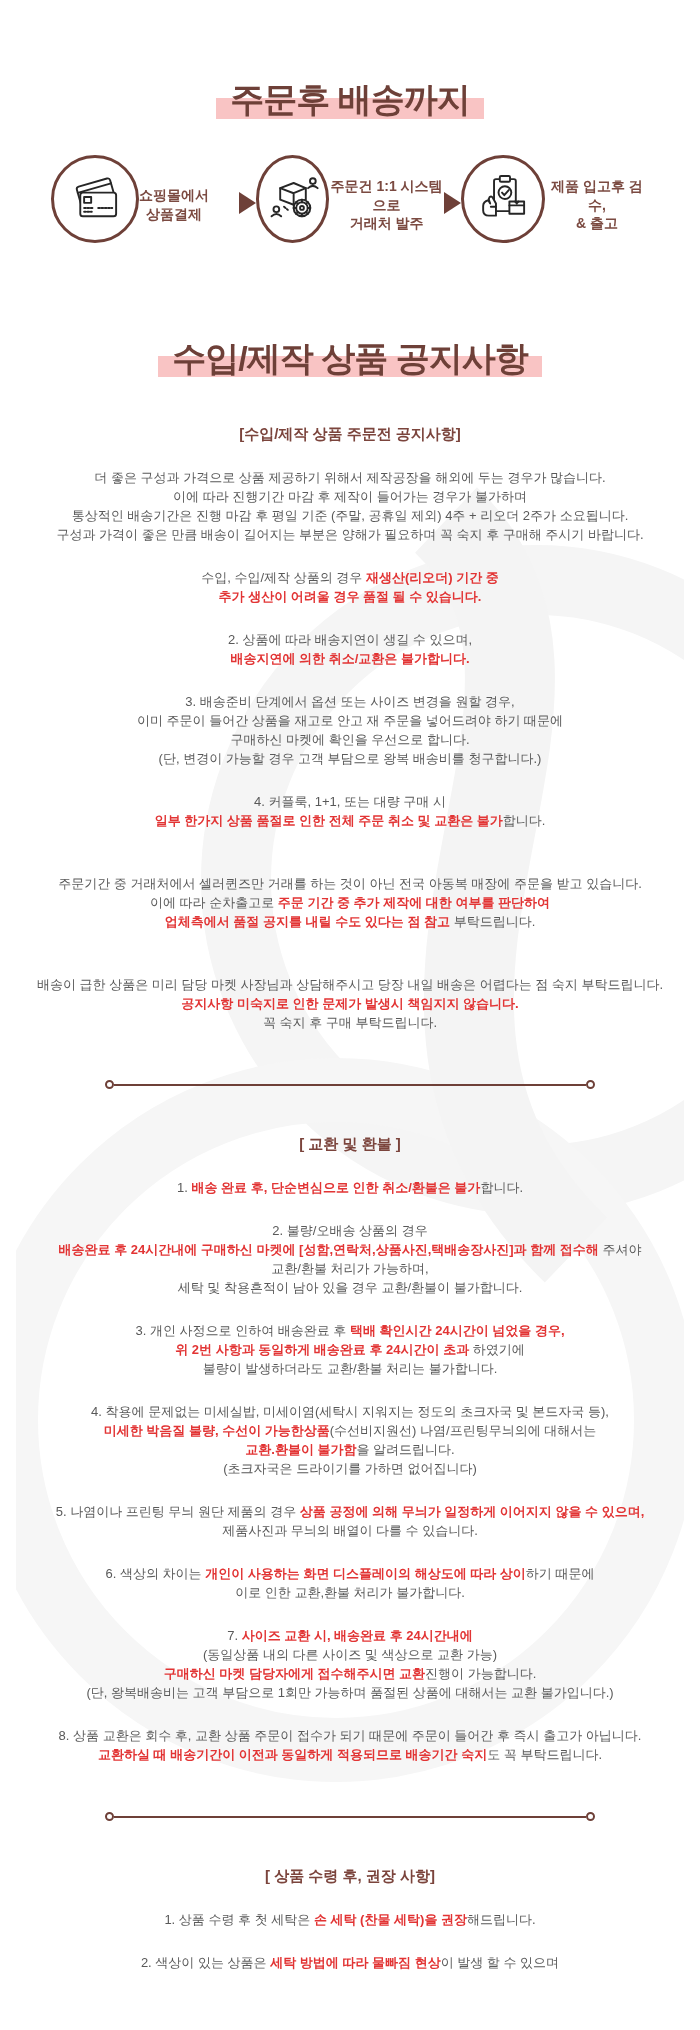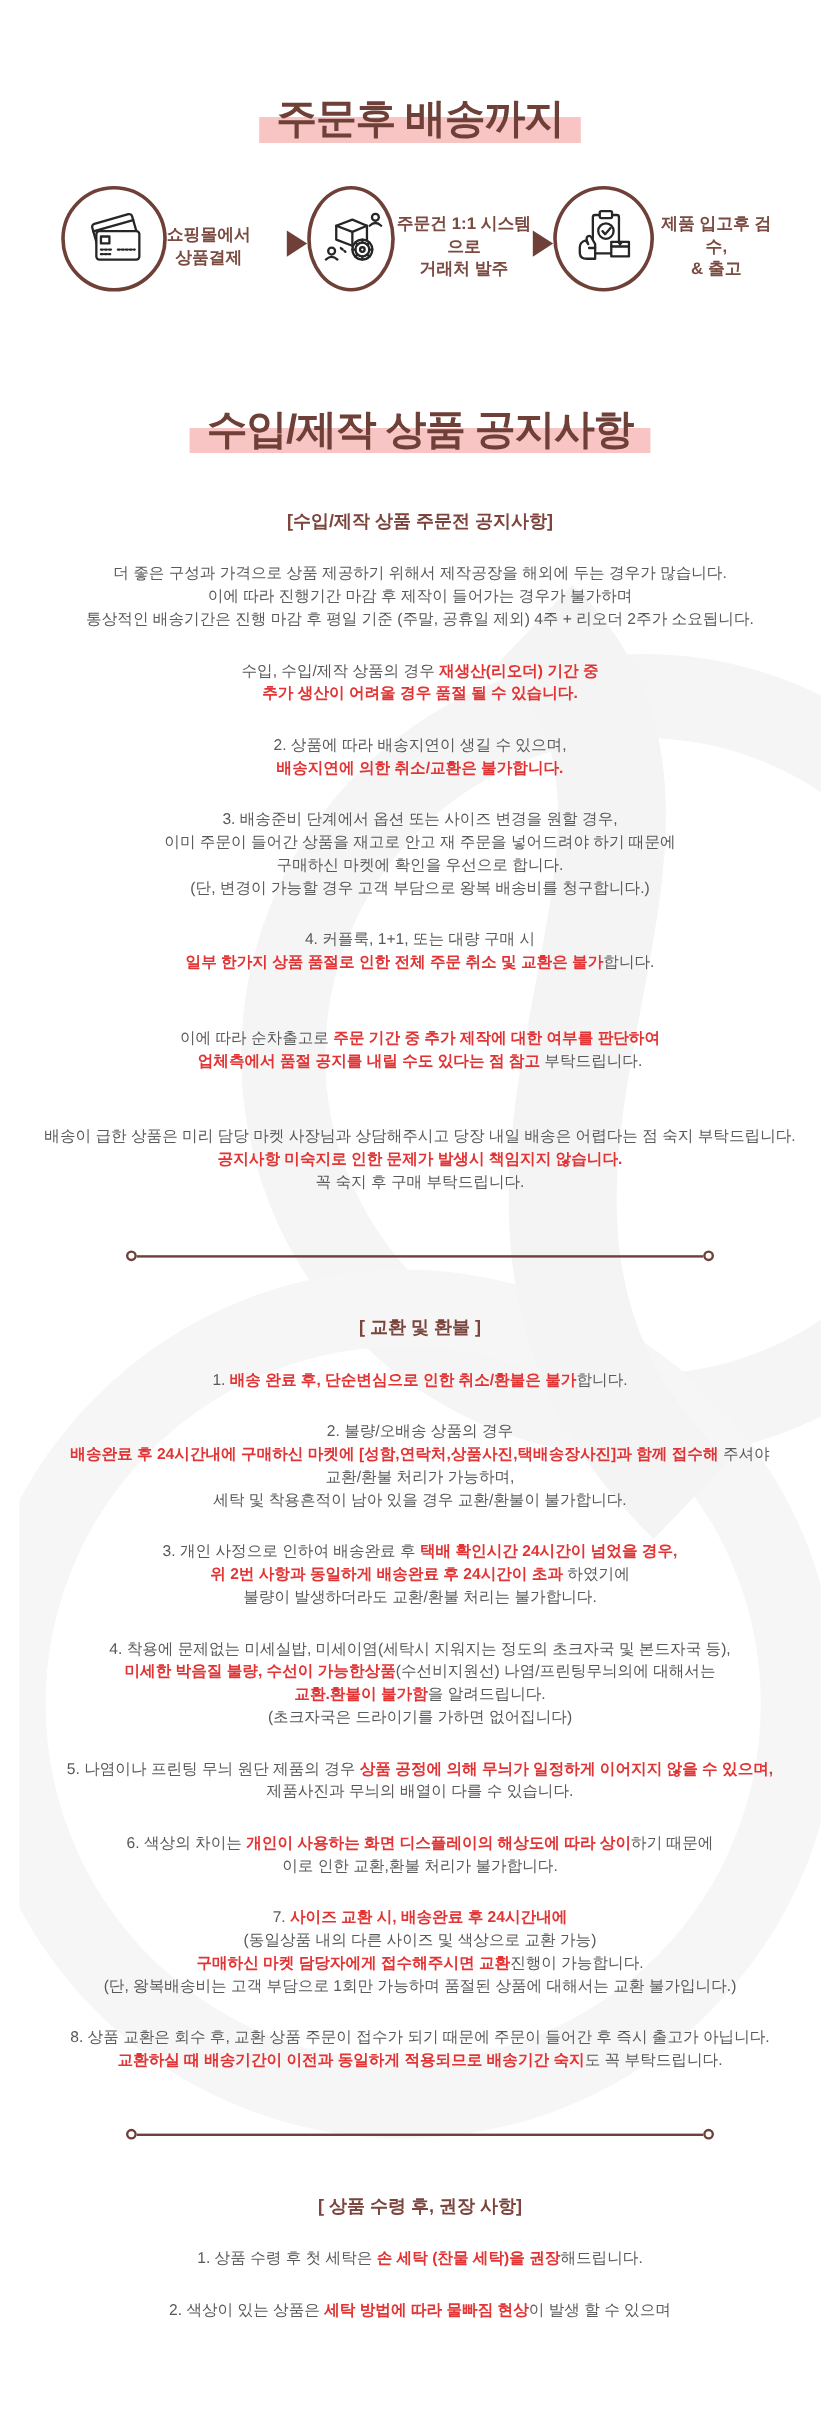--- a/index.html
+++ b/index.html
@@ -152,40 +152,42 @@
     <div class="big-title second">
       <span class="hl">수입/제작 상품 공지사항</span>
     </div>
 
     <div class="sections">
         <div class="sec-heading">[수입/제작 상품 주문전 공지사항]</div>
         <div class="block">
           <div class="line"><span>더 좋은 구성과 가격으로 상품 제공하기 위해서 제작공장을 해외에 두는 경우가 많습니다.</span></div>
           <div class="line"><span>이에 따라 진행기간 마감 후 제작이 들어가는 경우가 불가하며</span></div>
           <div class="line"><span>통상적인 배송기간은 진행 마감 후 평일 기준 (주말, 공휴일 제외) 4주 + 리오더 2주가 소요됩니다.</span></div>
+          <div class="line"><span>구성과 가격이 좋은 만큼 배송이 길어지는 부분은 양해가 필요하며 꼭 숙지 후 구매해 주시기 바랍니다.</span></div>
         </div>
         <div class="block">
           <div class="line"><span>수입, 수입/제작 상품의 경우 </span><span class="red">재생산(리오더) 기간 중</span></div>
           <div class="line"><span class="red">추가 생산이 어려울 경우 품절 될 수 있습니다.</span></div>
         </div>
         <div class="block">
           <div class="line"><span>2. 상품에 따라 배송지연이 생길 수 있으며,</span></div>
           <div class="line"><span class="red">배송지연에 의한 취소/교환은 불가합니다.</span></div>
         </div>
         <div class="block">
           <div class="line"><span>3. 배송준비 단계에서 옵션 또는 사이즈 변경을 원할 경우,</span></div>
           <div class="line"><span>이미 주문이 들어간 상품을 재고로 안고 재 주문을 넣어드려야 하기 때문에</span></div>
           <div class="line"><span>구매하신 마켓에 확인을 우선으로 합니다.</span></div>
           <div class="line"><span>(단, 변경이 가능할 경우 고객 부담으로 왕복 배송비를 청구합니다.)</span></div>
         </div>
         <div class="block">
           <div class="line"><span>4. 커플룩, 1+1, 또는 대량 구매 시</span></div>
           <div class="line"><span class="red">일부 한가지 상품 품절로 인한 전체 주문 취소 및 교환은 불가</span><span>합니다.</span></div>
         </div>
         <div class="block gap">
+          <div class="line"><span>주문기간 중 거래처에서 셀러퀸즈만 거래를 하는 것이 아닌 전국 아동복 매장에 주문을 받고 있습니다.</span></div>
           <div class="line"><span>이에 따라 순차출고로 </span><span class="red">주문 기간 중 추가 제작에 대한 여부를 판단하여</span></div>
           <div class="line"><span class="red">업체측에서 품절 공지를 내릴 수도 있다는 점 참고</span><span> 부탁드립니다.</span></div>
         </div>
         <div class="block gap">
           <div class="line"><span>배송이 급한 상품은 미리 담당 마켓 사장님과 상담해주시고 당장 내일 배송은 어렵다는 점 숙지 부탁드립니다.</span></div>
           <div class="line"><span class="red">공지사항 미숙지로 인한 문제가 발생시 책임지지 않습니다.</span></div>
           <div class="line"><span>꼭 숙지 후 구매 부탁드립니다.</span></div>
         </div>
         <div class="divider">
           <span class="dot"></span>

